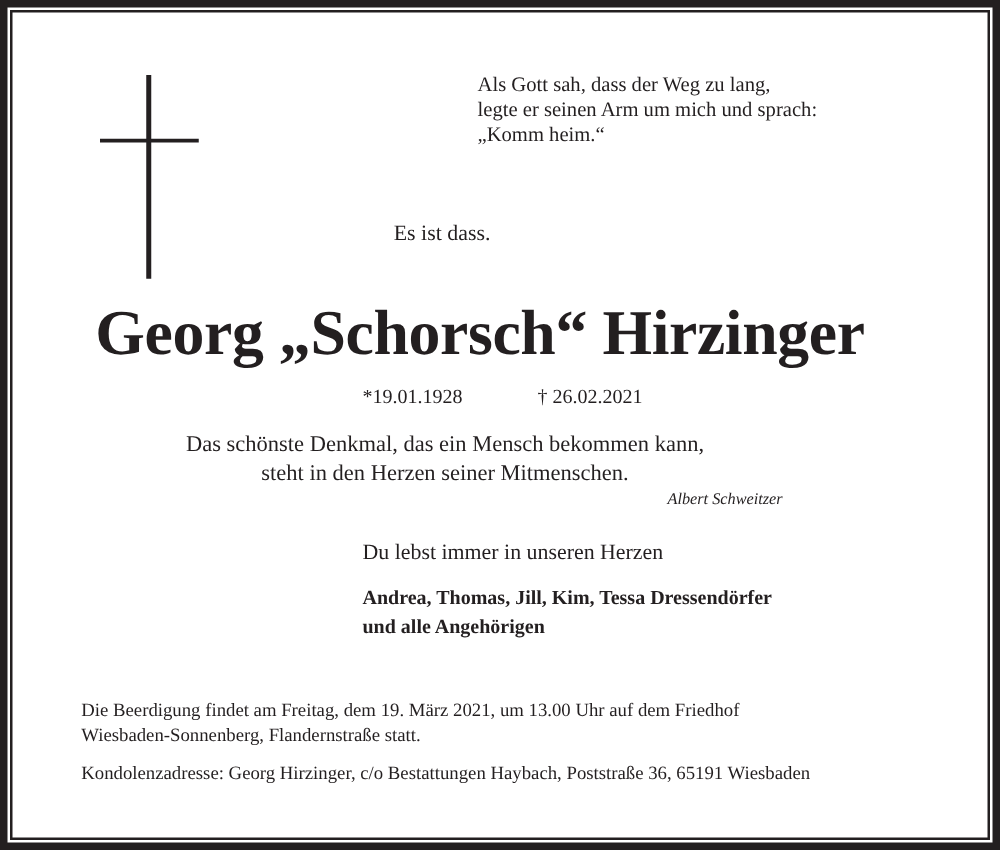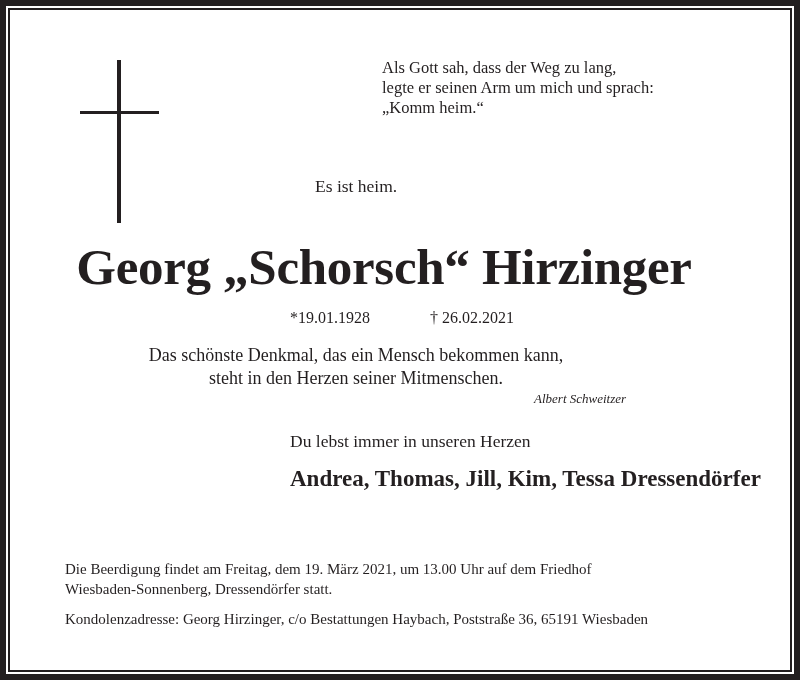--- a/index.html
+++ b/index.html
@@ -34,21 +34,21 @@
       left: 0; width: 768px; text-align: center; top: 237px;
       font-size: 51px; font-weight: bold; letter-spacing: -0.3px; line-height: 60px;
     }
     .birth { left: 290px; top: 309px; font-size: 16px; }
     .death { left: 430px; top: 309px; font-size: 16px; }
 
     .quote { left: 0; width: 712px; text-align: center; top: 344px; font-size: 18px; line-height: 23px; }
     .quote-author { left: 534px; top: 391px; font-size: 13px; font-style: italic; }
 
     .heart-line { left: 290px; top: 431px; font-size: 17.5px; }
-    .family { left: 290px; top: 467px; font-size: 23px; font-weight: bold; line-height: 23px; }
+    .family { left: 290px; top: 467px; font-size: 16px; font-weight: bold; line-height: 23px; }
 
     .funeral { left: 65px; top: 559px; font-size: 15px; line-height: 20px; }
     .condolence { left: 65px; top: 611px; font-size: 15px; text-align: right; }
   </style>
 </head>
 <body>
 
 <div class="frame-outer">
   <div class="frame-inner"></div>
 </div>
@@ -58,38 +58,39 @@
   <div class="cross-h"></div>
 </div>
 
 <div class="abs poem">
   <div>Als Gott sah, dass der Weg zu lang,</div>
   <div>legte er seinen Arm um mich und sprach:</div>
   <div>„Komm heim.“</div>
 </div>
 
 <div class="abs motto">
-  <div>Es ist heim.</div>
+  <div>Es ist dass.</div>
 </div>
 
 <div class="abs name">Georg „Schorsch“ Hirzinger</div>
 
 <div class="abs birth">*19.01.1928</div>
 <div class="abs death">† 26.02.2021</div>
 
 <div class="abs quote">
   <div>Das schönste Denkmal, das ein Mensch bekommen kann,</div>
   <div>steht in den Herzen seiner Mitmenschen.</div>
 </div>
 <div class="abs quote-author">Albert Schweitzer</div>
 
 <div class="abs heart-line">Du lebst immer in unseren Herzen</div>
 
 <div class="abs family">
   <div>Andrea, Thomas, Jill, Kim, Tessa Dressendörfer</div>
+  <div>und alle Angehörigen</div>
 </div>
 
 <div class="abs funeral">
   <div>Die Beerdigung findet am Freitag, dem 19. März 2021, um 13.00 Uhr auf dem Friedhof</div>
-  <div>Wiesbaden-Sonnenberg, Dressendörfer statt.</div>
+  <div>Wiesbaden-Sonnenberg, Flandernstraße statt.</div>
 </div>
 
 <div class="abs condolence">Kondolenzadresse: Georg Hirzinger, c/o Bestattungen Haybach, Poststraße 36, 65191 Wiesbaden</div>
 
 </body></html>

